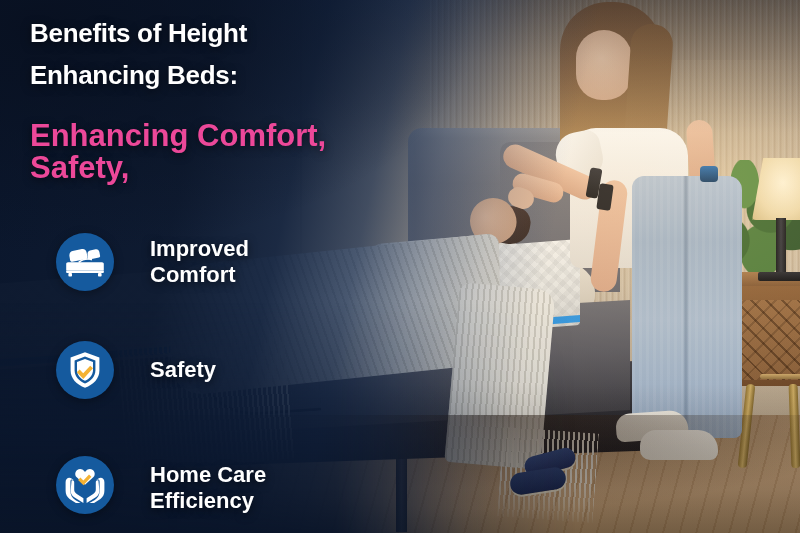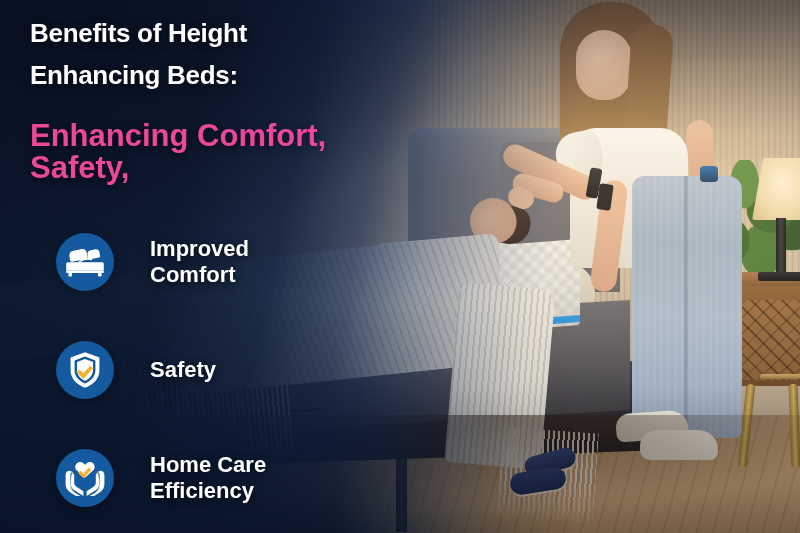--- a/index.html
+++ b/index.html
@@ -398,21 +398,21 @@
     color:#ec4899;
     font-size:31px;line-height:32px;font-weight:600;
     text-shadow:0 2px 8px rgba(0,0,0,.55);
   }
 
   .benefits{position:absolute;left:56px;top:226px;}
   .benefit{
     display:flex;align-items:center;
     height:72px;margin-bottom:36px;
   }
-  .benefit:last-child{margin-bottom:0;}
+  .benefit:last-child{margin-bottom:0;align-items:flex-end;}
   .bicon{
     width:58px;height:58px;flex:0 0 58px;
     border-radius:50%;
     background:#155a9e;
     display:flex;align-items:center;justify-content:center;
     box-shadow:0 2px 10px rgba(0,0,0,.35);
   }
   .bicon svg{display:block;}
   .blabel{
     margin-left:36px;

